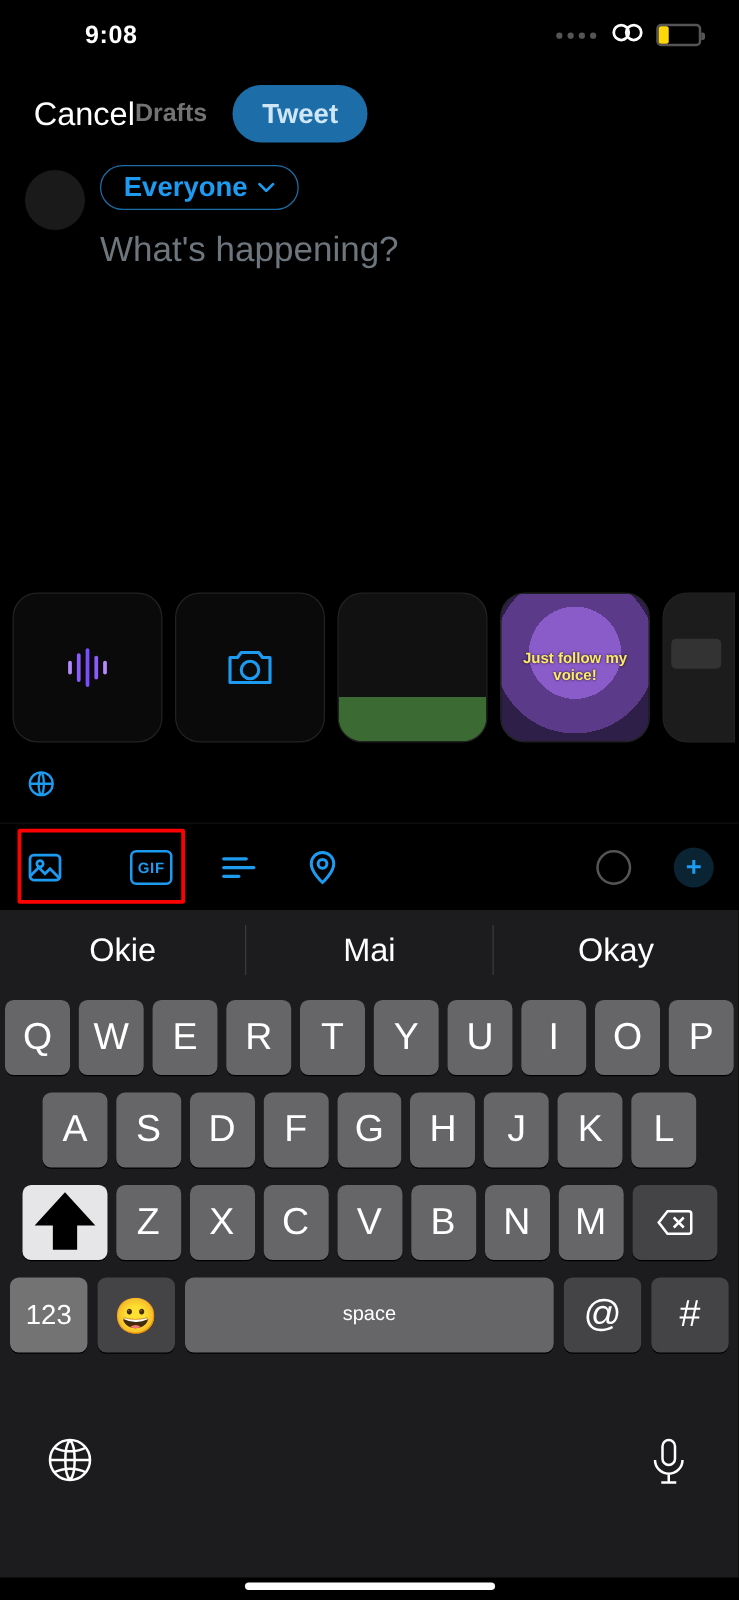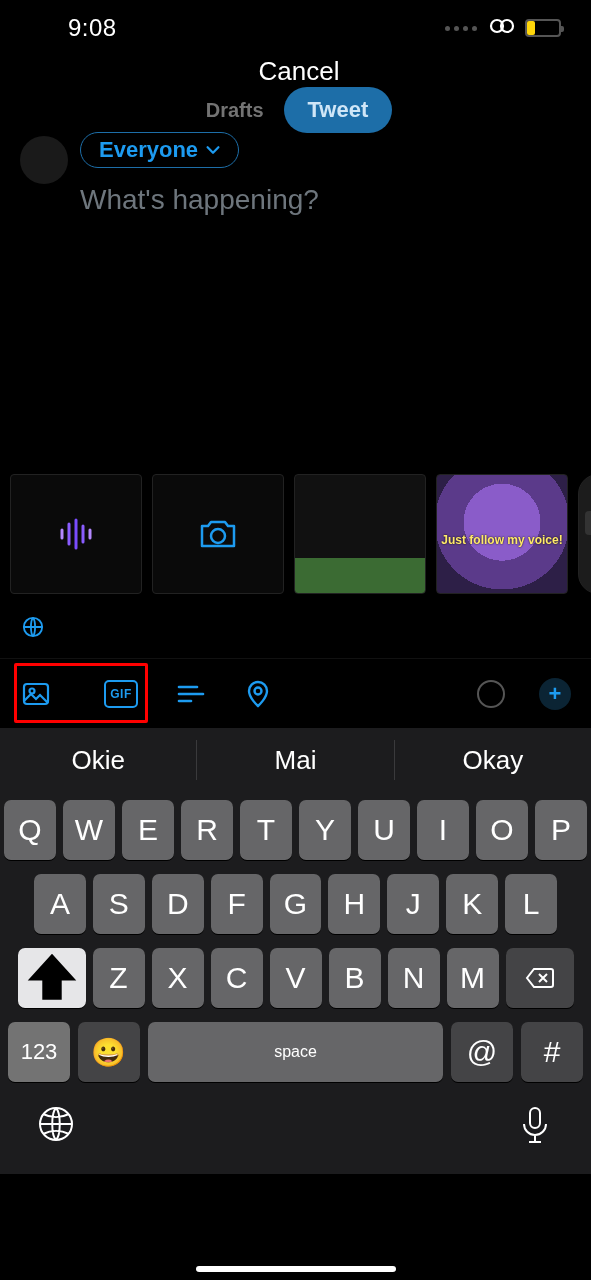--- a/index.html
+++ b/index.html
@@ -1,49 +1,49 @@
 <!DOCTYPE html>
 <html><head>
 <meta charset="utf-8">
 <style>
   * { margin: 0; padding: 0; box-sizing: border-box; -webkit-tap-highlight-color: transparent; }
   html, body { width: 591px; height: 1280px; background: #000; font-family: -apple-system, Helvetica, Arial, sans-serif; color: #fff; overflow: hidden; }
 
   
   .status-bar { display: flex; justify-content: space-between; align-items: center; height: 56px; padding: 0 30px 0 68px; }
-  .status-time { font-size: 24px; font-weight: 400; letter-spacing: 0.5px; }
+  .status-time { font-size: 20px; font-weight: 700; letter-spacing: 0.5px; }
   .status-icons { display: flex; align-items: center; gap: 8px; }
   .dots { display: flex; gap: 4px; margin-right: 2px; }
   .dots span { width: 5px; height: 5px; border-radius: 50%; background: #555; }
   .link-icon svg { width: 30px; height: 20px; }
   .battery { width: 36px; height: 18px; border: 2px solid #555; border-radius: 4px; position: relative; display: flex; align-items: center; }
   .battery::after { content: ""; position: absolute; right: -5px; top: 5px; width: 3px; height: 6px; background: #555; border-radius: 0 2px 2px 0; }
   .battery .level { width: 26%; height: 100%; background: #ffd60a; border-radius: 2px; }
 
   
-  .nav-bar { display: flex; align-items: center; height: 70px; padding: 0 20px 0 27px; flex-direction: column; }
+  .nav-bar { display: flex; align-items: center; height: 70px; padding: 0 20px 0 27px; }
   .nav-cancel { font-size: 26px; color: #fff; }
   .nav-right { display: flex; align-items: center; gap: 20px; }
   .nav-drafts { font-size: 20px; color: #737373; font-weight: 600; }
   .tweet-btn { background: #1d6ea8; color: #cfe6f7; font-size: 22px; font-weight: 700; padding: 10px 24px; border-radius: 28px; }
 
   
   .composer { padding: 6px 20px 0 20px; }
   .composer-row { display: flex; align-items: flex-start; gap: 12px; }
   .avatar { width: 48px; height: 48px; border-radius: 50%; background: #1a1a1a; flex-shrink: 0; margin-top: 4px; }
   .composer-body { flex: 1; }
   .audience-chip { display: inline-flex; align-items: center; gap: 6px; border: 1.5px solid #1d6ea8; color: #1d9bf0; font-size: 22px; font-weight: 600; padding: 4px 16px 4px 18px; border-radius: 26px; }
   .audience-chip svg { width: 18px; height: 18px; }
   .placeholder { color: #6e767d; font-size: 28px; margin-top: 16px; }
 
   .compose-space { height: 258px; }
 
   
   .media-strip { display: flex; gap: 10px; padding: 0 10px; height: 120px; }
-  .media-tile { width: 132px; height: 120px; border-radius: 4px; border: 1px solid #222; background: #0a0a0a; display: flex; align-items: center; justify-content: center; flex-shrink: 0; position: relative; overflow: hidden; }
+  .media-tile { width: 120px; height: 120px; border-radius: 20px; border: 1px solid #222; background: #0a0a0a; display: flex; align-items: center; justify-content: center; flex-shrink: 0; position: relative; overflow: hidden; }
   .media-thumb { background: #222; }
   .thumb-feed { background: linear-gradient(#111 0 35%, #111 35% 70%, #3b6b33 70% 100%); }
   .thumb-voice { background: radial-gradient(circle at 50% 40%, #8a5cc9 0 40%, #5b3a8a 40% 70%, #2d1f47 70% 100%); }
   .thumb-voice .caption { position: absolute; bottom: 46px; width: 100%; text-align: center; font-size: 12px; font-weight: 700; color: #ffe96b; text-shadow: 0 0 2px #000; }
   .thumb-dm { width: 58px; border-radius: 20px 0 0 20px; background:#1c1c1c; }
   .thumb-dm::before { content:""; position:absolute; top:36px; left:6px; width:40px; height:24px; background:#333; border-radius:4px; }
 
   .media-tile svg { width: 44px; height: 44px; }
 
   
@@ -55,21 +55,21 @@
   .toolbar .left { display: flex; align-items: center; gap: 36px; }
   .tool-icon { width: 32px; height: 32px; display:flex; align-items:center; justify-content:center; }
   .tool-icon svg { width: 30px; height: 30px; }
   .gif-box { width: 34px; height: 28px; border: 2.5px solid #1d9bf0; border-radius: 5px; display:flex; align-items:center; justify-content:center; color:#1d9bf0; font-size:12px; font-weight:800; letter-spacing:0.5px;margin-left:16px; }
   .hilite { position: absolute; border: 3px solid #ff0000; border-radius: 2px; left: 14px; top: 4px; width: 134px; height: 60px; pointer-events:none; }
   .toolbar .right { margin-left: auto; display: flex; align-items: center; gap: 34px; }
   .prog-ring { width: 28px; height: 28px; border: 2.5px solid #555; border-radius: 50%; }
   .add-btn { width: 32px; height: 32px; border-radius: 50%; background: #0b2434; display:flex; align-items:center; justify-content:center; color:#1d9bf0; font-size:22px; font-weight:700; }
 
   
-  .keyboard { background: #1c1c1e; height: 446px; display:flex; flex-direction:column; }
+  .keyboard { background: #1c1c1e; height: 534px; display:flex; flex-direction:column; }
   .suggest-row { display:flex; height: 64px; align-items:center; }
   .suggest { flex:1; text-align:center; font-size:26px; color:#fff; }
   .suggest + .suggest { border-left: 1px solid #3a3a3c; height: 40px; display:flex; align-items:center; justify-content:center; }
 
   .key-rows { padding: 8px 4px 0 4px; }
   .krow { display:flex; gap:7px; margin-bottom:14px; justify-content:center; }
   .key { flex:1; max-width: 52px; height: 60px; background:#666668; border-radius:7px; display:flex; align-items:center; justify-content:center; font-size:30px; color:#fff; box-shadow: 0 1px 0 #000; }
   .row2 { padding: 0 30px; }
   .key.wide { max-width: 68px; background:#e6e6e8; color:#000; }
   .key.del { max-width: 68px; background:#444446; }

